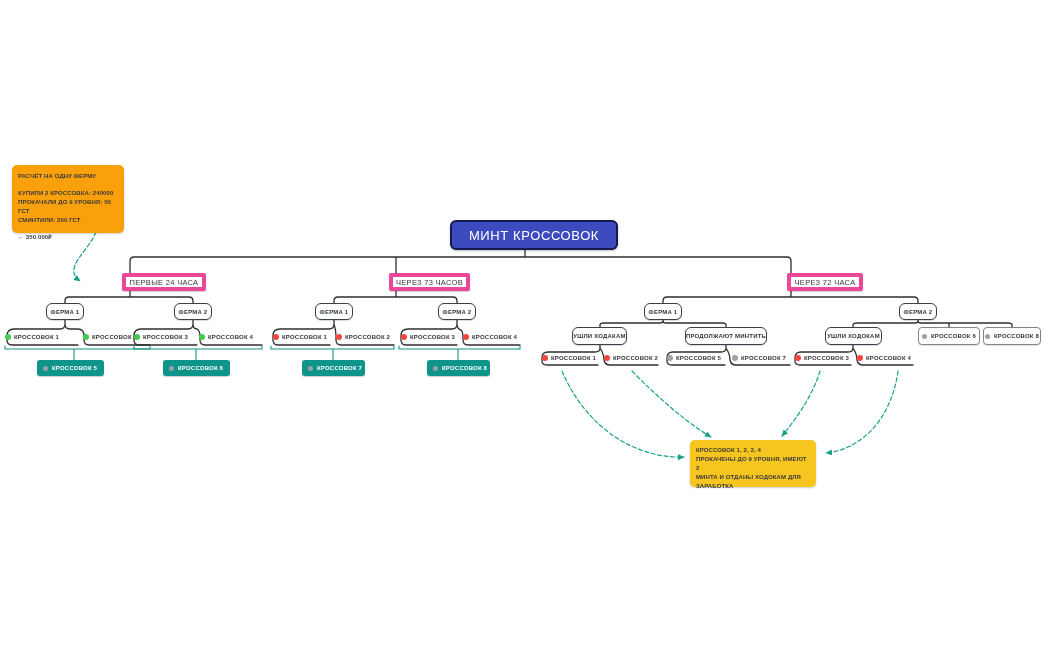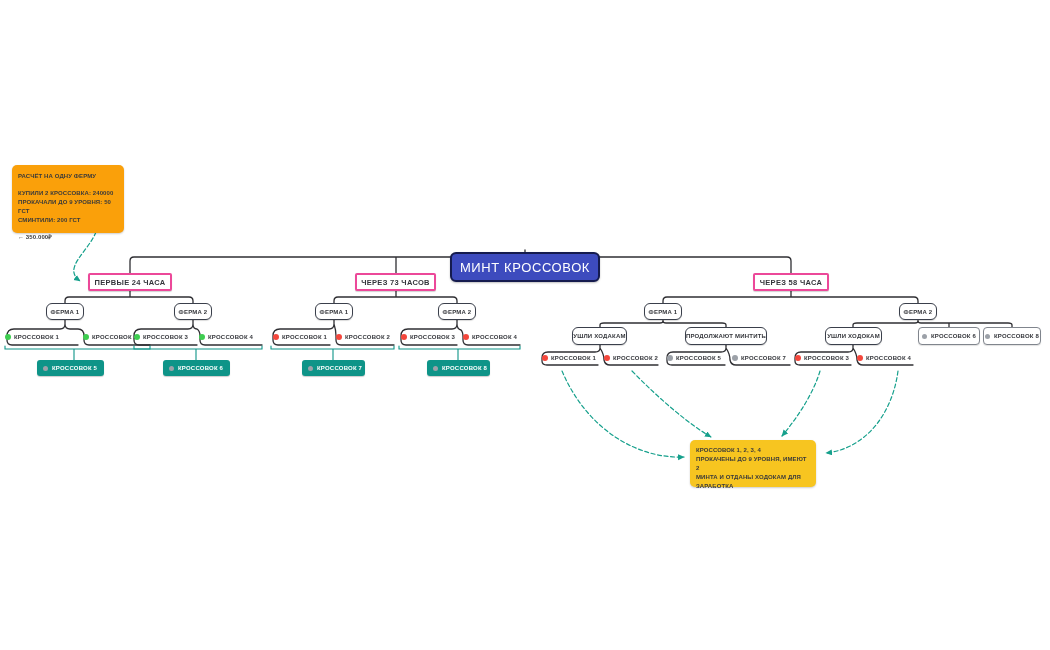--- a/index.html
+++ b/index.html
@@ -6,22 +6,22 @@
   #canvas{position:relative;width:1050px;height:650px;background:#ffffff;overflow:hidden;
           font-family:"Liberation Sans",sans-serif;color:#34363b;}
   svg.wires{position:absolute;left:0;top:0;pointer-events:none;}
   .ln{fill:none;stroke:#2f2f33;stroke-width:1.3;stroke-linecap:round;stroke-linejoin:round;}
   .tl{fill:none;stroke:#0e9488;stroke-width:1.1;stroke-linecap:round;}
   .ar{fill:none;stroke:#16a08c;stroke-width:1.2;stroke-dasharray:4 2.6;stroke-linecap:round;}
   .node{position:absolute;box-sizing:border-box;display:flex;align-items:center;justify-content:center;
         background:#fff;border:1px solid #3a3f4b;white-space:nowrap;cursor:pointer;}
   .root{background:#3d4bbe;border:2px solid #151b4e;border-radius:6px;color:#fff;
         font-size:13px;letter-spacing:.6px;box-shadow:0 1px 2px rgba(0,0,0,.25);}
-  .section{border:2px solid #ec4899;border-radius:2px;font-size:7.5px;font-weight:700;
-           letter-spacing:.3px;box-shadow:0 1px 1px rgba(0,0,0,.18);}
+  .section{border:4px solid #ec4899;border-radius:2px;font-size:7.5px;font-weight:400;
+           letter-spacing:.3px;box-shadow:0 1px 1px rgba(0,0,0,.18);margin-left:34px;}
   .farm{border-radius:6px;font-size:6px;font-weight:600;letter-spacing:.2px;box-shadow:0 1px 1px rgba(0,0,0,.15);}
   .group{border-radius:6px;font-size:6px;font-weight:600;letter-spacing:.2px;box-shadow:0 1px 1px rgba(0,0,0,.15);}
   .leaf{position:absolute;display:flex;align-items:center;gap:3px;font-size:6px;font-weight:600;
         letter-spacing:.2px;white-space:nowrap;cursor:pointer;}
   .dot{width:6px;height:6px;border-radius:50%;flex:0 0 auto;}
   .dot.sm{width:5px;height:5px;}
   .summary{position:absolute;box-sizing:border-box;display:flex;align-items:center;gap:4px;
            background:#0e9488;border-radius:3px;color:#fff;font-size:6px;font-weight:600;
            letter-spacing:.2px;padding:0 6px;white-space:nowrap;cursor:pointer;box-shadow:0 1px 1px rgba(0,0,0,.2);}
   .sneakbox{border-radius:4px;border:1px solid #80858d;font-size:6px;font-weight:600;
@@ -76,32 +76,32 @@
   </svg>
 
   <div class="note note-orange" style="left:12px;top:165px;width:112px;height:68px;">
     <div>РАСЧЁТ НА ОДНУ ФЕРМУ</div>
     <div class="gap-top">КУПИЛИ 2 КРОССОВКА: 240000</div>
     <div>ПРОКАЧАЛИ ДО 9 УРОВНЯ: 50 ГСТ</div>
     <div>СМИНТИЛИ: 200 ГСТ</div>
     <div class="gap-top">← 350.000₽</div>
   </div>
 
-  <div class="node root" style="left:450px;top:220px;width:150px;height:30px;margin-top:32px;">
+  <div class="node root" style="left:450px;top:220px;width:168px;height:30px;">
     <span>МИНТ КРОССОВОК</span>
   </div>
 
   <div class="node section" style="left:88px;top:273px;width:84px;height:18px;">
     <span>ПЕРВЫЕ 24 ЧАСА</span>
   </div>
   <div class="node section" style="left:355px;top:273px;width:81px;height:18px;">
     <span>ЧЕРЕЗ 73 ЧАСОВ</span>
   </div>
   <div class="node section" style="left:753px;top:273px;width:76px;height:18px;">
-    <span>ЧЕРЕЗ 58 ЧАСА</span>
+    <span>ЧЕРЕЗ 72 ЧАСА</span>
   </div>
 
   <div class="node farm" style="left:46px;top:303px;width:38px;height:17px;">
     <span>ФЕРМА 1</span>
   </div>
   <div class="node farm" style="left:174px;top:303px;width:38px;height:17px;">
     <span>ФЕРМА 2</span>
   </div>
   <div class="node farm" style="left:315px;top:303px;width:38px;height:17px;">
     <span>ФЕРМА 1</span>

